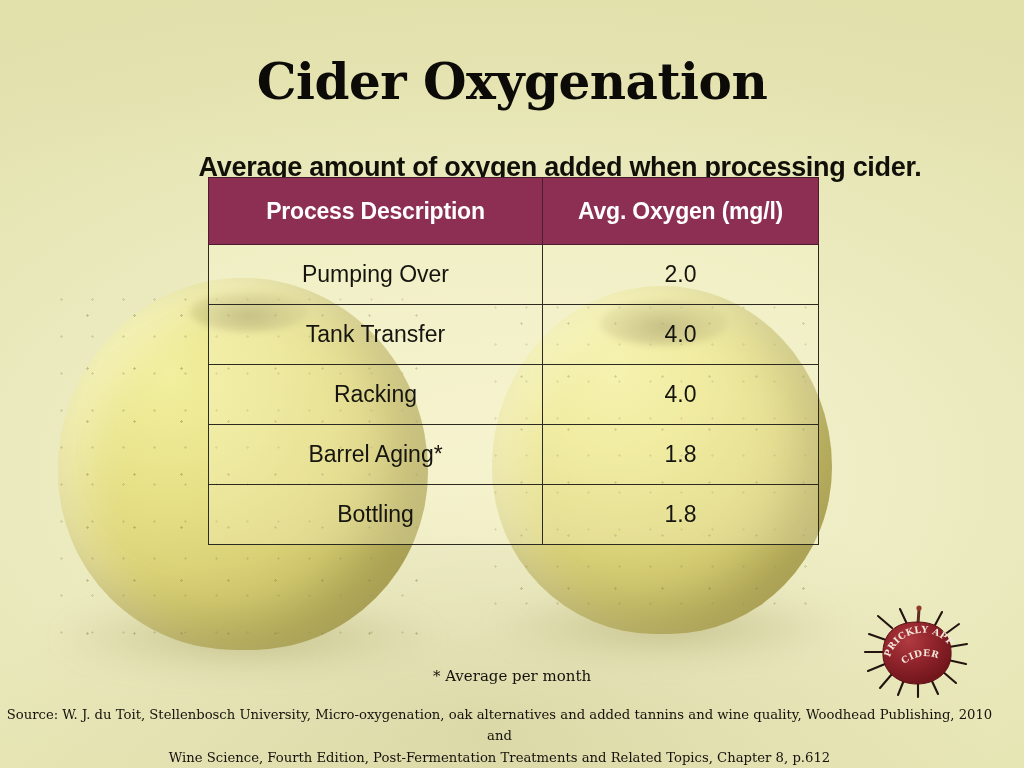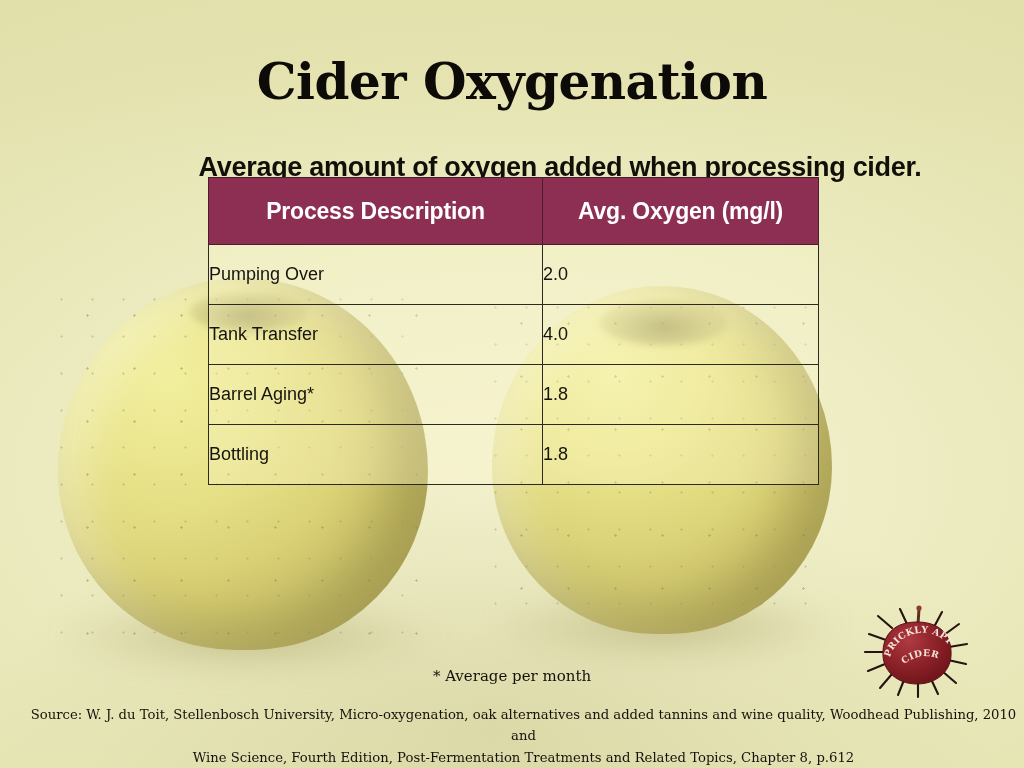--- a/index.html
+++ b/index.html
@@ -86,38 +86,37 @@
   table{border-collapse:collapse;width:610px;table-layout:fixed;}
   th,td{border:1.2px solid #2c2a20;padding:0;margin:16px;}
   thead th{
     background:#8c2f52;color:#ffffff;
     font-family:"Liberation Sans", sans-serif;
     font-weight:700;font-size:23px;letter-spacing:-.2px;
     height:66px;text-align:center;vertical-align:middle;
     border-color:#4a1c30;
   }
   tbody td{
-    height:59px;vertical-align:middle;
-    font-family:"Liberation Sans", sans-serif;
-    font-weight:400;font-size:18px;color:#15140e;
+    height:59px;text-align:center;vertical-align:middle;
+    font-family:"Liberation Sans", sans-serif;
+    font-weight:400;font-size:23px;color:#15140e;
     background:rgba(252,250,208,.30);
   }
   col.c1{width:334px;}
   col.c2{width:276px;}
 
   
   #footnote{
     position:absolute;left:0;top:667px;width:1024px;text-align:center;
     font-family:"DejaVu Serif", serif;font-size:15px;color:#14120b;
   }
   #source{
     position:absolute;left:0;top:704px;width:999px;text-align:center;
     font-family:"DejaVu Serif", serif;font-size:13.2px;color:#14120b;
     line-height:1.62;
-    margin-left:24px;
   }
 
   
   #logo{position:absolute;left:862px;top:600px;width:110px;height:100px;}
   #logo svg{display:block;}
 </style>
 </head>
 <body>
 
 <div id="slide">
@@ -147,20 +146,24 @@
           <th>Avg. Oxygen (mg/l)</th>
         </tr>
       </thead>
       <tbody>
         <tr>
           <td>Pumping Over</td>
           <td>2.0</td>
         </tr>
         <tr>
           <td>Tank Transfer</td>
+          <td>4.0</td>
+        </tr>
+        <tr>
+          <td>Racking</td>
           <td>4.0</td>
         </tr>
         <tr>
           <td>Barrel Aging*</td>
           <td>1.8</td>
         </tr>
         <tr>
           <td>Bottling</td>
           <td>1.8</td>
         </tr>

